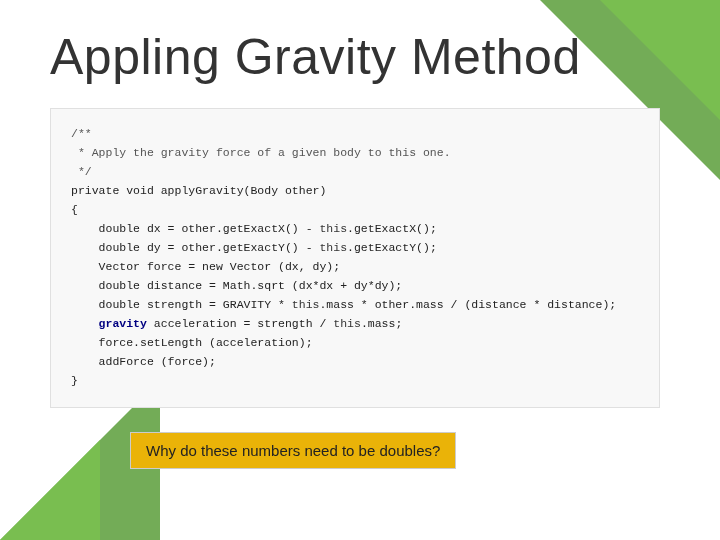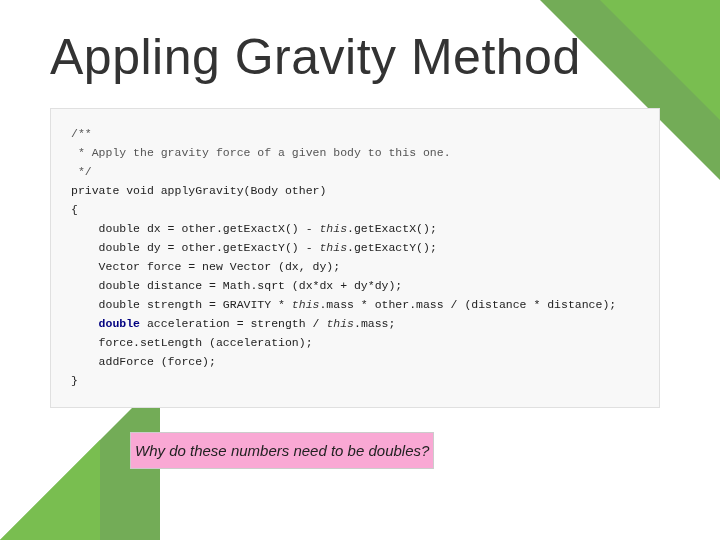--- a/index.html
+++ b/index.html
@@ -89,31 +89,30 @@
       font-size: 11.5px;
       line-height: 1.65;
       color: #222;
       white-space: pre;
       width: 100%;
       max-width: 610px;
     }
 
     .code-comment { color: #555555; }
     .code-keyword { color: #000080; font-weight: bold; }
-    .code-italic { font-style: italic; color: #333; }
+    .code-italic { color: #333; }
     .code-normal { color: #222; }
 
     .question-box {
       display: inline-block;
-      background: #f9a8d4;
+      background: #eab308;
       border: 1px solid #cccccc;
-      padding: 9px 4px;
+      padding: 9px 15px;
       font-size: 15px;
       color: #222222;
-      font-style: italic;
       margin-top: 24px;
       margin-left: 80px;
     }
   </style>
 </head>
 <body>
 
 <div class="bg-shape-top-right"></div>
 <div class="bg-shape-top-right-2"></div>
 <div class="bg-shape-bottom-left"></div>
@@ -125,19 +124,19 @@
   <div class="code-block"><span class="code-comment">/**
  * Apply the gravity force of a given body to this one.
  */</span>
 <span class="code-normal">private void applyGravity(Body other)
 {</span>
 <span class="code-normal">    double dx = other.getExactX() - <span class="code-italic">this</span>.getExactX();
     double dy = other.getExactY() - <span class="code-italic">this</span>.getExactY();
     Vector force = new Vector (dx, dy);
     double distance = Math.sqrt (dx*dx + dy*dy);
     double strength = GRAVITY * <span class="code-italic">this</span>.mass * other.mass / (distance * distance);
-    <span class="code-keyword">double</span> acceleration = strength / <span class="code-italic">this</span>.mass;
+    <span class="code-keyword">gravity</span> acceleration = strength / <span class="code-italic">this</span>.mass;
     force.setLength (acceleration);
     addForce (force);
 }</span></div>
 
   <div class="question-box">Why do these numbers need to be doubles?</div>
 </div>
 
 </body></html>

